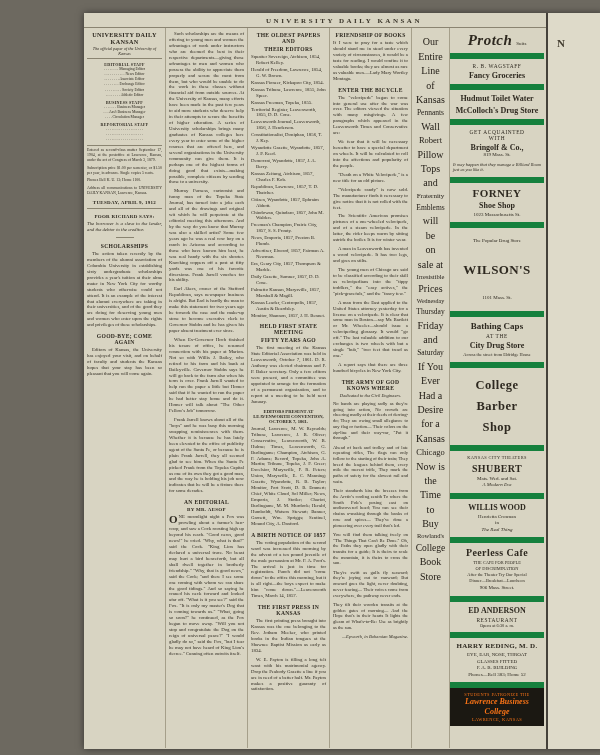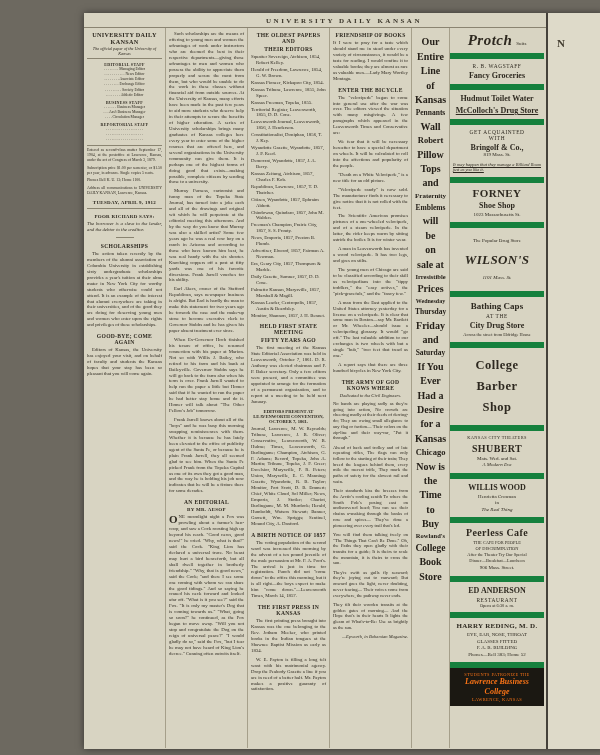--- a/index.html
+++ b/index.html
@@ -31,32 +31,32 @@
             border-bottom:1px solid #8a8471;padding-bottom:3px;}
   .sep{width:18px;border-top:1px solid #8a8471;margin:4px auto;}
   
   .paper-item{font-size:4.8px;line-height:1.24;text-align:left;padding-left:5px;text-indent:-5px;margin-bottom:1px;}
   .subhead{font-size:4.6px;font-weight:bold;text-align:center;margin:4px 2px 2px;}
   .poem p{font-size:4.6px;line-height:1.25;text-align:justify;margin-bottom:3.5px;text-indent:0;}
   .attrib{font-size:4.6px;text-align:right;font-style:italic;margin-top:1px;}
   .dedic{font-size:4.6px;text-align:center;font-style:italic;margin-bottom:3px;}
   .dropcap::first-letter{font-size:11px;font-weight:bold;float:left;line-height:.75;padding:1px 1px 0 0;}
   
-  .pw{font-size:10px;font-weight:bold;white-space:nowrap;margin:3.4px 0;color:#26211a;}
+  .pw{font-size:10px;font-weight:normal;white-space:nowrap;margin:3.4px 0;color:#26211a;}
   
   .ad{border-bottom:6px solid #15803d;padding:4px 3px;text-align:center;overflow:hidden;}
   .ad:last-child{border-bottom:none;}
   .ad-huge{font-size:15px;font-weight:bold;font-style:italic;letter-spacing:.5px;}
   .ad-big{font-size:11px;font-weight:bold;letter-spacing:.4px;}
   .ad-med{font-size:8px;font-weight:bold;}
   .ad-name{font-size:7px;font-weight:bold;letter-spacing:.3px;}
   .ad-small{font-size:5px;line-height:1.3;}
   .ad-tiny{font-size:4.4px;line-height:1.3;text-align:justify;}
   .ad-caps{font-size:5.4px;letter-spacing:.6px;}
-  .mt2{margin-top:2px;} .mt3{margin-top:3px;text-decoration:underline;} .mt5{margin-top:7px;font-style:italic;}
+  .mt2{margin-top:2px;} .mt3{margin-top:3px;} .mt5{margin-top:17px;}
   .pad-lg{padding:10px 3px;}
   .protch-row{display:flex;align-items:baseline;justify-content:center;gap:4px;}
   .barber-line{font-size:12.5px;font-weight:bold;margin:6px 0;letter-spacing:.5px;}
   .ribbon{background:#1b1812;color:#f97316;padding:4px 2px;text-align:center;}
   .ribbon .rb-name{font-size:8px;font-style:italic;font-weight:bold;line-height:1.2;}
   .ribbon .rb-small{font-size:4.4px;letter-spacing:.4px;}
   
   .edge{position:absolute;left:546px;top:13px;width:54px;height:736px;background:#dedac9;
         border-left:2px solid #45413a;}
   .edge .frag{position:absolute;top:24px;left:9px;font-size:11px;font-weight:bold;color:#433d30;}

